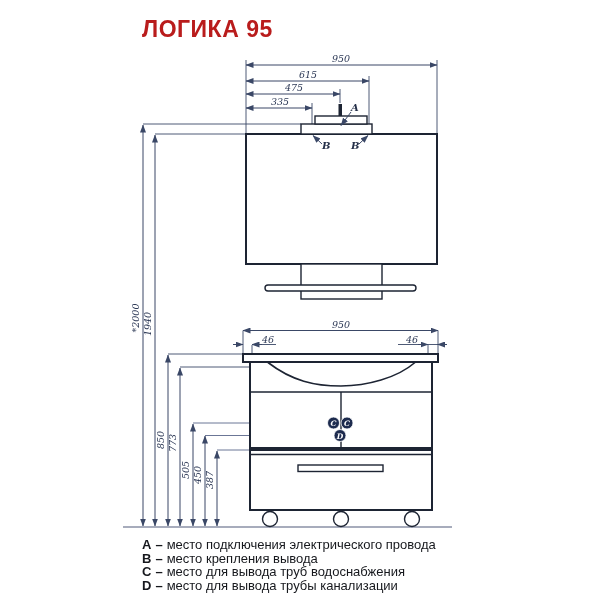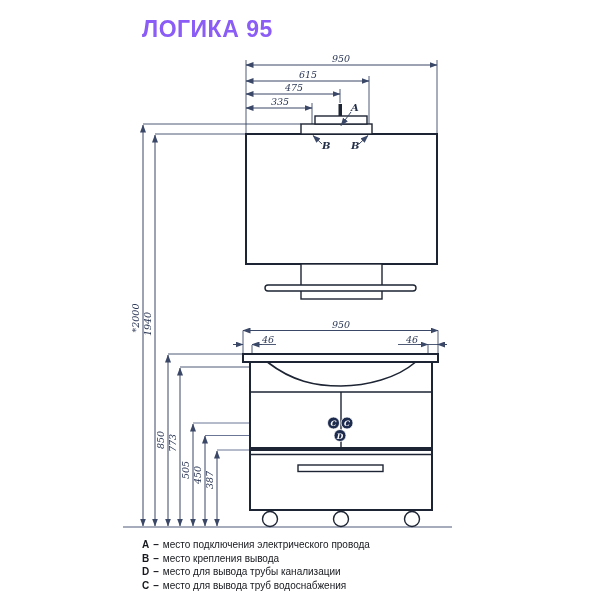--- a/index.html
+++ b/index.html
@@ -1,21 +1,21 @@
 <!DOCTYPE html>
 <html><head>
 <meta charset="utf-8">
 <style>
   html,body{margin:0;padding:0;background:#ffffff;}
   #canvas{position:relative;width:608px;height:608px;background:#ffffff;overflow:hidden;
           font-family:"Liberation Sans", sans-serif;}
   #drawing{position:absolute;left:0;top:0;}
   .page-title{position:absolute;left:142px;top:16px;font-size:23px;font-weight:700;
-              letter-spacing:0.5px;color:#8b5cf6;}
-  .legend{position:absolute;left:142px;top:538px;font-size:10px;color:#16181d;line-height:13.6px;}
+              letter-spacing:0.5px;color:#b91c1c;}
+  .legend{position:absolute;left:142px;top:538px;font-size:13px;color:#16181d;line-height:13.6px;}
   .legend-row{white-space:nowrap;}
   .lk{font-weight:700;}
   .ls{margin:0 4px;font-weight:700;}
   
   .ln-ext{stroke:#3a4766;stroke-width:0.9;fill:none;}
   .ln-dim{stroke:#3a4766;stroke-width:1;fill:none;}
   .ln-conn{stroke:#5a678a;stroke-width:0.9;fill:none;}
   .ln-out2{stroke:#1d2433;stroke-width:2;fill:#fff;}
   .ln-out1{stroke:#1d2433;stroke-width:1.4;fill:#fff;}
   .ln-curve{stroke:#1d2433;stroke-width:1.6;fill:none;}
@@ -153,20 +153,20 @@
   </svg>
 
   <div class="legend">
     <div class="legend-row">
       <span class="lk">A</span><span class="ls">–</span><span class="lt">место подключения электрического провода</span>
     </div>
     <div class="legend-row">
       <span class="lk">B</span><span class="ls">–</span><span class="lt">место крепления вывода</span>
     </div>
     <div class="legend-row">
-      <span class="lk">D</span><span class="ls">–</span><span class="lt">место для вывода трубы канализации</span>
+      <span class="lk">C</span><span class="ls">–</span><span class="lt">место для вывода труб водоснабжения</span>
     </div>
     <div class="legend-row">
-      <span class="lk">C</span><span class="ls">–</span><span class="lt">место для вывода труб водоснабжения</span>
+      <span class="lk">D</span><span class="ls">–</span><span class="lt">место для вывода трубы канализации</span>
     </div>
   </div>
 
 </div>
 
 </body></html>

